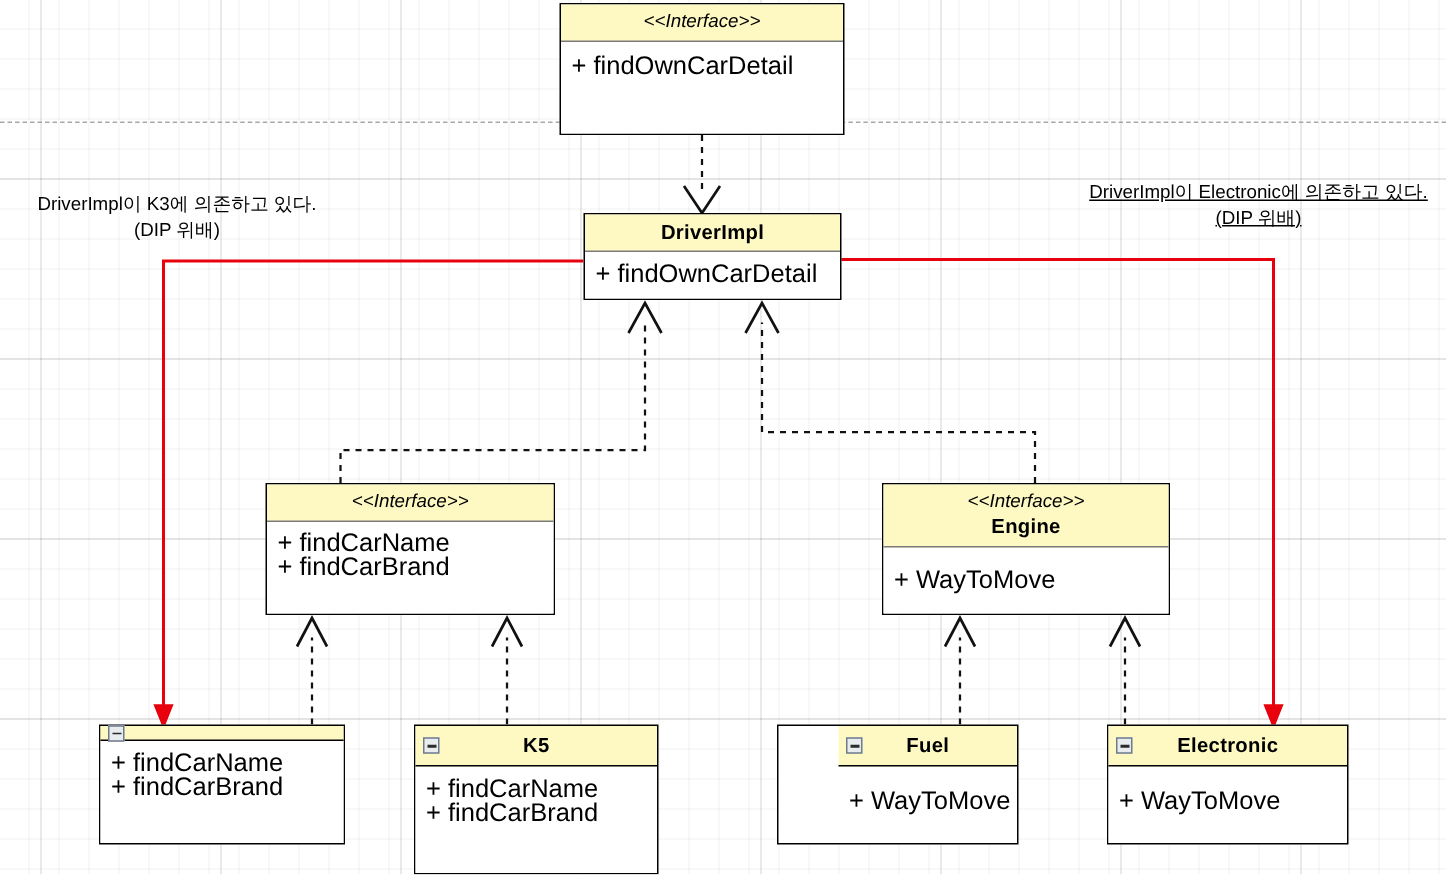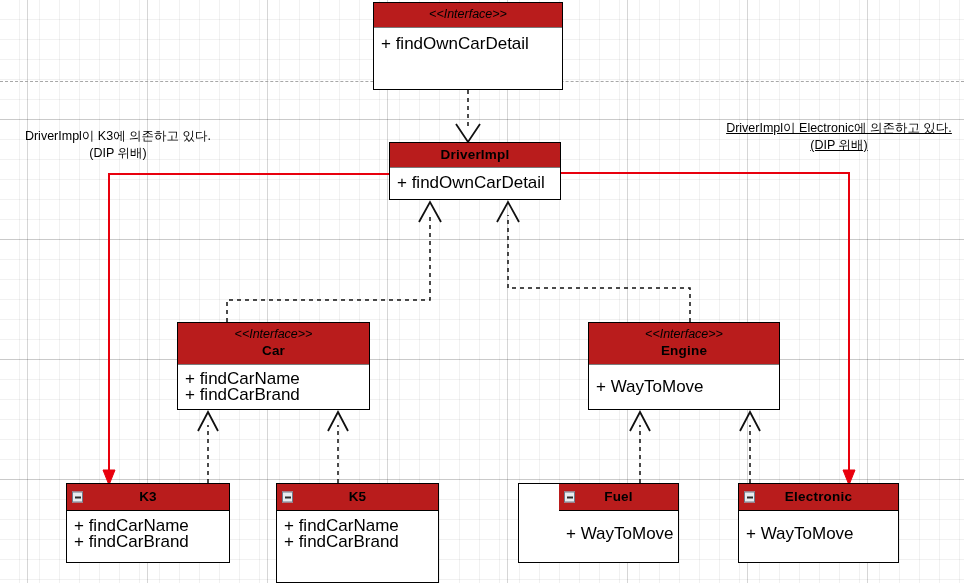--- a/index.html
+++ b/index.html
@@ -38,21 +38,21 @@
     background: #ffffff;
     display: flex;
     flex-direction: column;
   }
   .uml-header {
     box-sizing: border-box;
     border-bottom: 1.3px solid #7b7b7b;
     text-align: center;
     padding: 4px 4px 5px 4px;
     position: relative;
-    background: #b91c1c;
+    background: #fef9c3;
   }
   .uml-header.thick-sep { border-bottom: 1.6px solid #000000; }
   .stereotype {
     display: block;
     font-style: italic;
     font-size: 12.5px;
     line-height: 15px;
     color: #000000;
   }
   .cls-name {
@@ -172,42 +172,40 @@
       <span class="cls-name">DriverImpl</span>
     </div>
     <div class="uml-body" style="padding-top:7px;">
       <div class="member">+ findOwnCarDetail</div>
     </div>
   </div>
 
   <div class="uml-box" style="left:177px; top:322px; width:193px; height:88px;">
     <div class="uml-header">
       <span class="stereotype">&lt;&lt;Interface&gt;&gt;</span>
-      <span class="cls-name">Car</span>
     </div>
     <div class="uml-body" style="padding-top:6px;">
       <div class="member">+ findCarName</div>
       <div class="member">+ findCarBrand</div>
     </div>
   </div>
 
   <div class="uml-box" style="left:588px; top:322px; width:192px; height:88px;">
     <div class="uml-header">
       <span class="stereotype">&lt;&lt;Interface&gt;&gt;</span>
       <span class="cls-name">Engine</span>
     </div>
     <div class="uml-body" style="padding-top:14px;">
       <div class="member">+ WayToMove</div>
     </div>
   </div>
 
   <div class="uml-box" style="left:66px; top:483px; width:164px; height:80px;">
     <div class="uml-header thick-sep" style="padding:4px 4px 5px 4px;">
       <span class="collapse-icon"></span>
-      <span class="cls-name">K3</span>
     </div>
     <div class="uml-body" style="padding-top:7px;">
       <div class="member">+ findCarName</div>
       <div class="member">+ findCarBrand</div>
     </div>
   </div>
 
   <div class="uml-box" style="left:276px; top:483px; width:163px; height:100px;">
     <div class="uml-header thick-sep" style="padding:4px 4px 5px 4px;">
       <span class="collapse-icon"></span>

